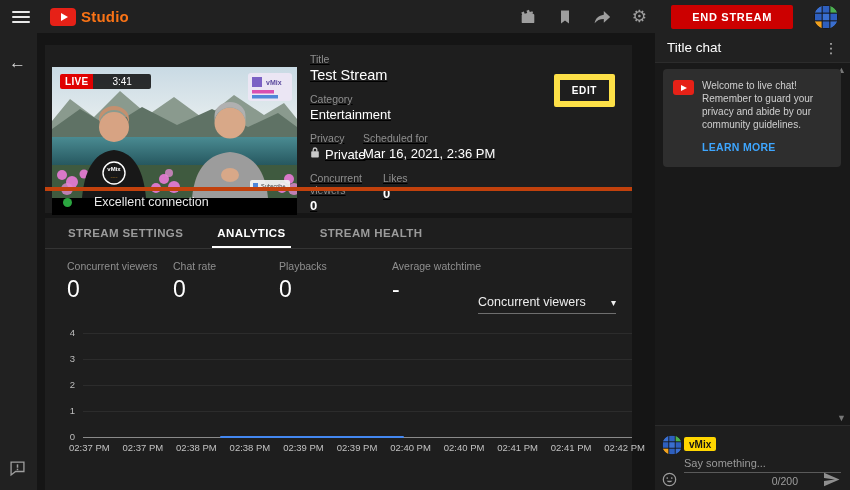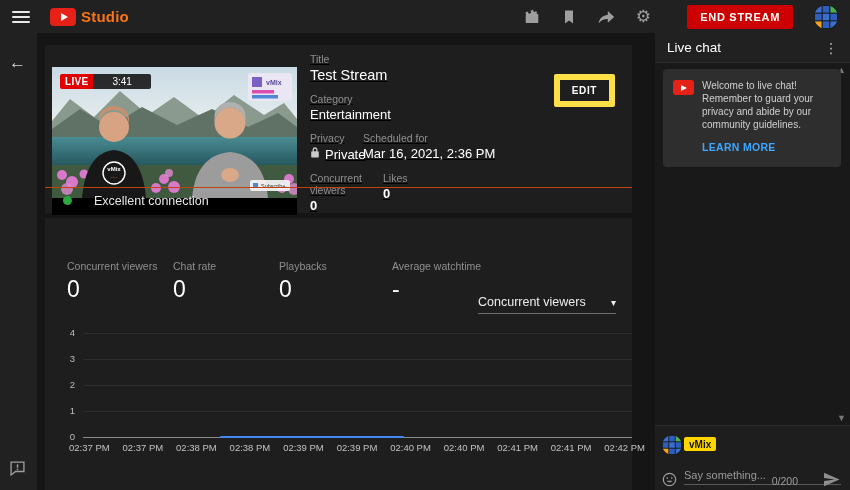--- a/index.html
+++ b/index.html
@@ -19,21 +19,21 @@
   .brand { display:flex; align-items:center; margin-left:20px; cursor:pointer; }
   .yt-badge { width:26px; height:18px; background:#e62117; border-radius:4px; display:flex; align-items:center; justify-content:center; }
   .yt-badge .tri { width:0; height:0; border-left:7px solid #fff; border-top:4.5px solid transparent; border-bottom:4.5px solid transparent; margin-left:2px; }
   .brand-name { color:#f97316; font-size:15px; font-weight:700; letter-spacing:0.2px; margin-left:5px; }
   .topbar-right { margin-left:auto; display:flex; align-items:center; gap:19px; padding-right:12px; }
   .tb-icon { width:18px; height:18px; display:flex; align-items:center; justify-content:center; cursor:pointer; color:#9e9e9e; font-size:17px; line-height:1; }
   .tb-icon svg { display:block; }
   .end-stream {
     background:#c00; color:#fff; border:none; font-family:inherit;
     font-size:11px; font-weight:700; letter-spacing:0.7px;
-    padding:6px 13px; border-radius:2px; cursor:pointer; margin-left:16px;text-align:center;
+    padding:6px 21px; border-radius:2px; cursor:pointer; margin-left:4px;text-align:center;
   }
   .avatar-btn { width:24px; height:24px; border-radius:50%; overflow:hidden; cursor:pointer; margin-left:2px; }
   
   .rail { position:absolute; left:0; top:33px; width:37px; height:457px; background:#212121; }
   .back-arrow { position:absolute; left:9px; top:20px; color:#d8d8d8; font-size:17px; cursor:pointer; }
   .feedback { position:absolute; left:9px; bottom:9px; cursor:pointer; }
   
   .card { position:absolute; background:#1e1e1e; }
   .card1 { left:45px; top:45px; width:587px; height:168px; }
   .card2 { left:45px; top:218px; width:587px; height:272px; }
@@ -49,21 +49,21 @@
   .f-value { color:#fff; font-size:13px; }
   .title-value { font-size:14.5px; font-weight:400; }
   .meta-block { margin-bottom:10px; }
   .meta-cols { display:flex; gap:0; margin-bottom:10px; }
   .privacy-row { display:flex; align-items:center; gap:5px; }
   .edit-btn {
     position:absolute; right:17px; top:29px; background:transparent; color:#fff;
     border:6px solid #fde047; border-radius:2px; font-family:inherit;
     font-size:10px; font-weight:700; letter-spacing:0.6px; padding:5px 12px; cursor:pointer;
   }
-  .conn-row { position:absolute; left:0; right:0; bottom:0; height:26px; border-top:1px solid #c2410c; display:flex; align-items:center; }
+  .conn-row { position:absolute; left:0; right:0; bottom:0; height:26px; border-top:4px solid #c2410c; display:flex; align-items:center; }
   .conn-dot { width:9px; height:9px; border-radius:50%; margin-left:18px; }
   .conn-text { color:#e8e8e8; font-size:12.5px; margin-left:22px; }
   
   .tabs { display:flex; height:31px; border-bottom:1px solid #343434; padding-left:6px; }
   .tab { color:#9b9b9b; font-size:11.5px; font-weight:700; letter-spacing:0.4px; padding:0 17px; display:flex; align-items:center; position:relative; cursor:pointer; }
   .tab.active { color:#fff; }
   .tab.active::after { content:""; position:absolute; left:12px; right:12px; bottom:0; height:2px; background:#fff; }
   
   .metrics-row { position:absolute; left:22px; top:42px; display:flex; }
   .metric { width:106px; }
@@ -92,21 +92,21 @@
   .scroll-up { position:absolute; right:4px; top:2px; color:#777; font-size:9px; cursor:pointer; }
   .scroll-down { position:absolute; right:4px; bottom:2px; color:#777; font-size:9px; cursor:pointer; }
   .welcome-box { position:absolute; left:8px; right:9px; top:6px; background:#2e2e2e; border-radius:4px; padding:10px 10px 12px 10px; display:flex; gap:8px; }
   .wb-icon { flex:0 0 auto; width:21px; height:15px; background:#e62117; border-radius:3px; display:flex; align-items:center; justify-content:center; margin-top:1px; }
   .wb-icon .tri { width:0; height:0; border-left:6px solid #fff; border-top:3.5px solid transparent; border-bottom:3.5px solid transparent; margin-left:1px; }
   .wb-text { color:#cfcfcf; font-size:10px; line-height:13px; }
   .wb-link { display:inline-block; margin-top:10px; color:#3ea6ff; font-size:10.5px; font-weight:700; letter-spacing:0.3px; cursor:pointer; }
   .chat-footer { height:65px; background:#1e1e1e; border-top:1px solid #2c2c2c; position:relative; }
   .cf-avatar { position:absolute; left:7px; top:9px; width:20px; height:20px; border-radius:50%; overflow:hidden; }
   .cf-name { position:absolute; left:29px; top:11px; background:#ffd600; color:#141414; font-size:10px; font-weight:700; padding:1.5px 5px; border-radius:2px; }
-  .cf-input { position:absolute; left:29px; top:31px; width:157px; border-bottom:1px solid #5a5a5a; padding-bottom:3px; color:#9a9a9a; font-size:11px; cursor:text;margin-top:12px; }
+  .cf-input { position:absolute; left:29px; top:31px; width:157px; border-bottom:1px solid #5a5a5a; padding-bottom:3px; color:#9a9a9a; font-size:11px; cursor:text; }
   .cf-emoji { position:absolute; left:7px; top:46px; cursor:pointer; }
   .cf-count { position:absolute; right:52px; top:49px; color:#9e9e9e; font-size:10.5px; }
   .cf-send { position:absolute; right:10px; top:46px; cursor:pointer; }
   .hidden-defs { position:absolute; width:0; height:0; }
 </style>
 </head>
 <body>
 
 <div class="screen">
 
@@ -288,20 +288,25 @@
 
     <button class="edit-btn">EDIT</button>
 
     <div class="conn-row">
       <span class="conn-dot" style="background: rgb(43, 166, 64);"></span>
       <span class="conn-text">Excellent connection</span>
     </div>
   </div>
 
   <div class="card card2">
+    <div class="tabs">
+        <div class="tab">STREAM SETTINGS</div>
+        <div class="tab active">ANALYTICS</div>
+        <div class="tab">STREAM HEALTH</div>
+      </div>
     <div class="metrics-row">
         <div class="metric">
           <div class="m-label">Concurrent viewers</div>
           <div class="m-value">0</div>
         </div>
         <div class="metric">
           <div class="m-label">Chat rate</div>
           <div class="m-value">0</div>
         </div>
         <div class="metric">
@@ -342,21 +347,21 @@
         <span>02:40 PM</span>
         <span>02:40 PM</span>
         <span>02:41 PM</span>
         <span>02:41 PM</span>
         <span>02:42 PM</span>
       </div>
   </div>
 
   <div class="chat">
     <div class="chat-header">
-      <span class="chat-title">Live chat</span>
+      <span class="chat-title">Title chat</span>
       <span class="chat-menu">⋮</span>
     </div>
     <div class="chat-body">
       <span class="scroll-up">▲</span>
       <div class="welcome-box">
         <div class="wb-icon">
             <div class="tri"></div>
           </div>
         <div>
           <div class="wb-text">Welcome to live chat! Remember to guard your privacy and abide by our community guidelines.</div>

